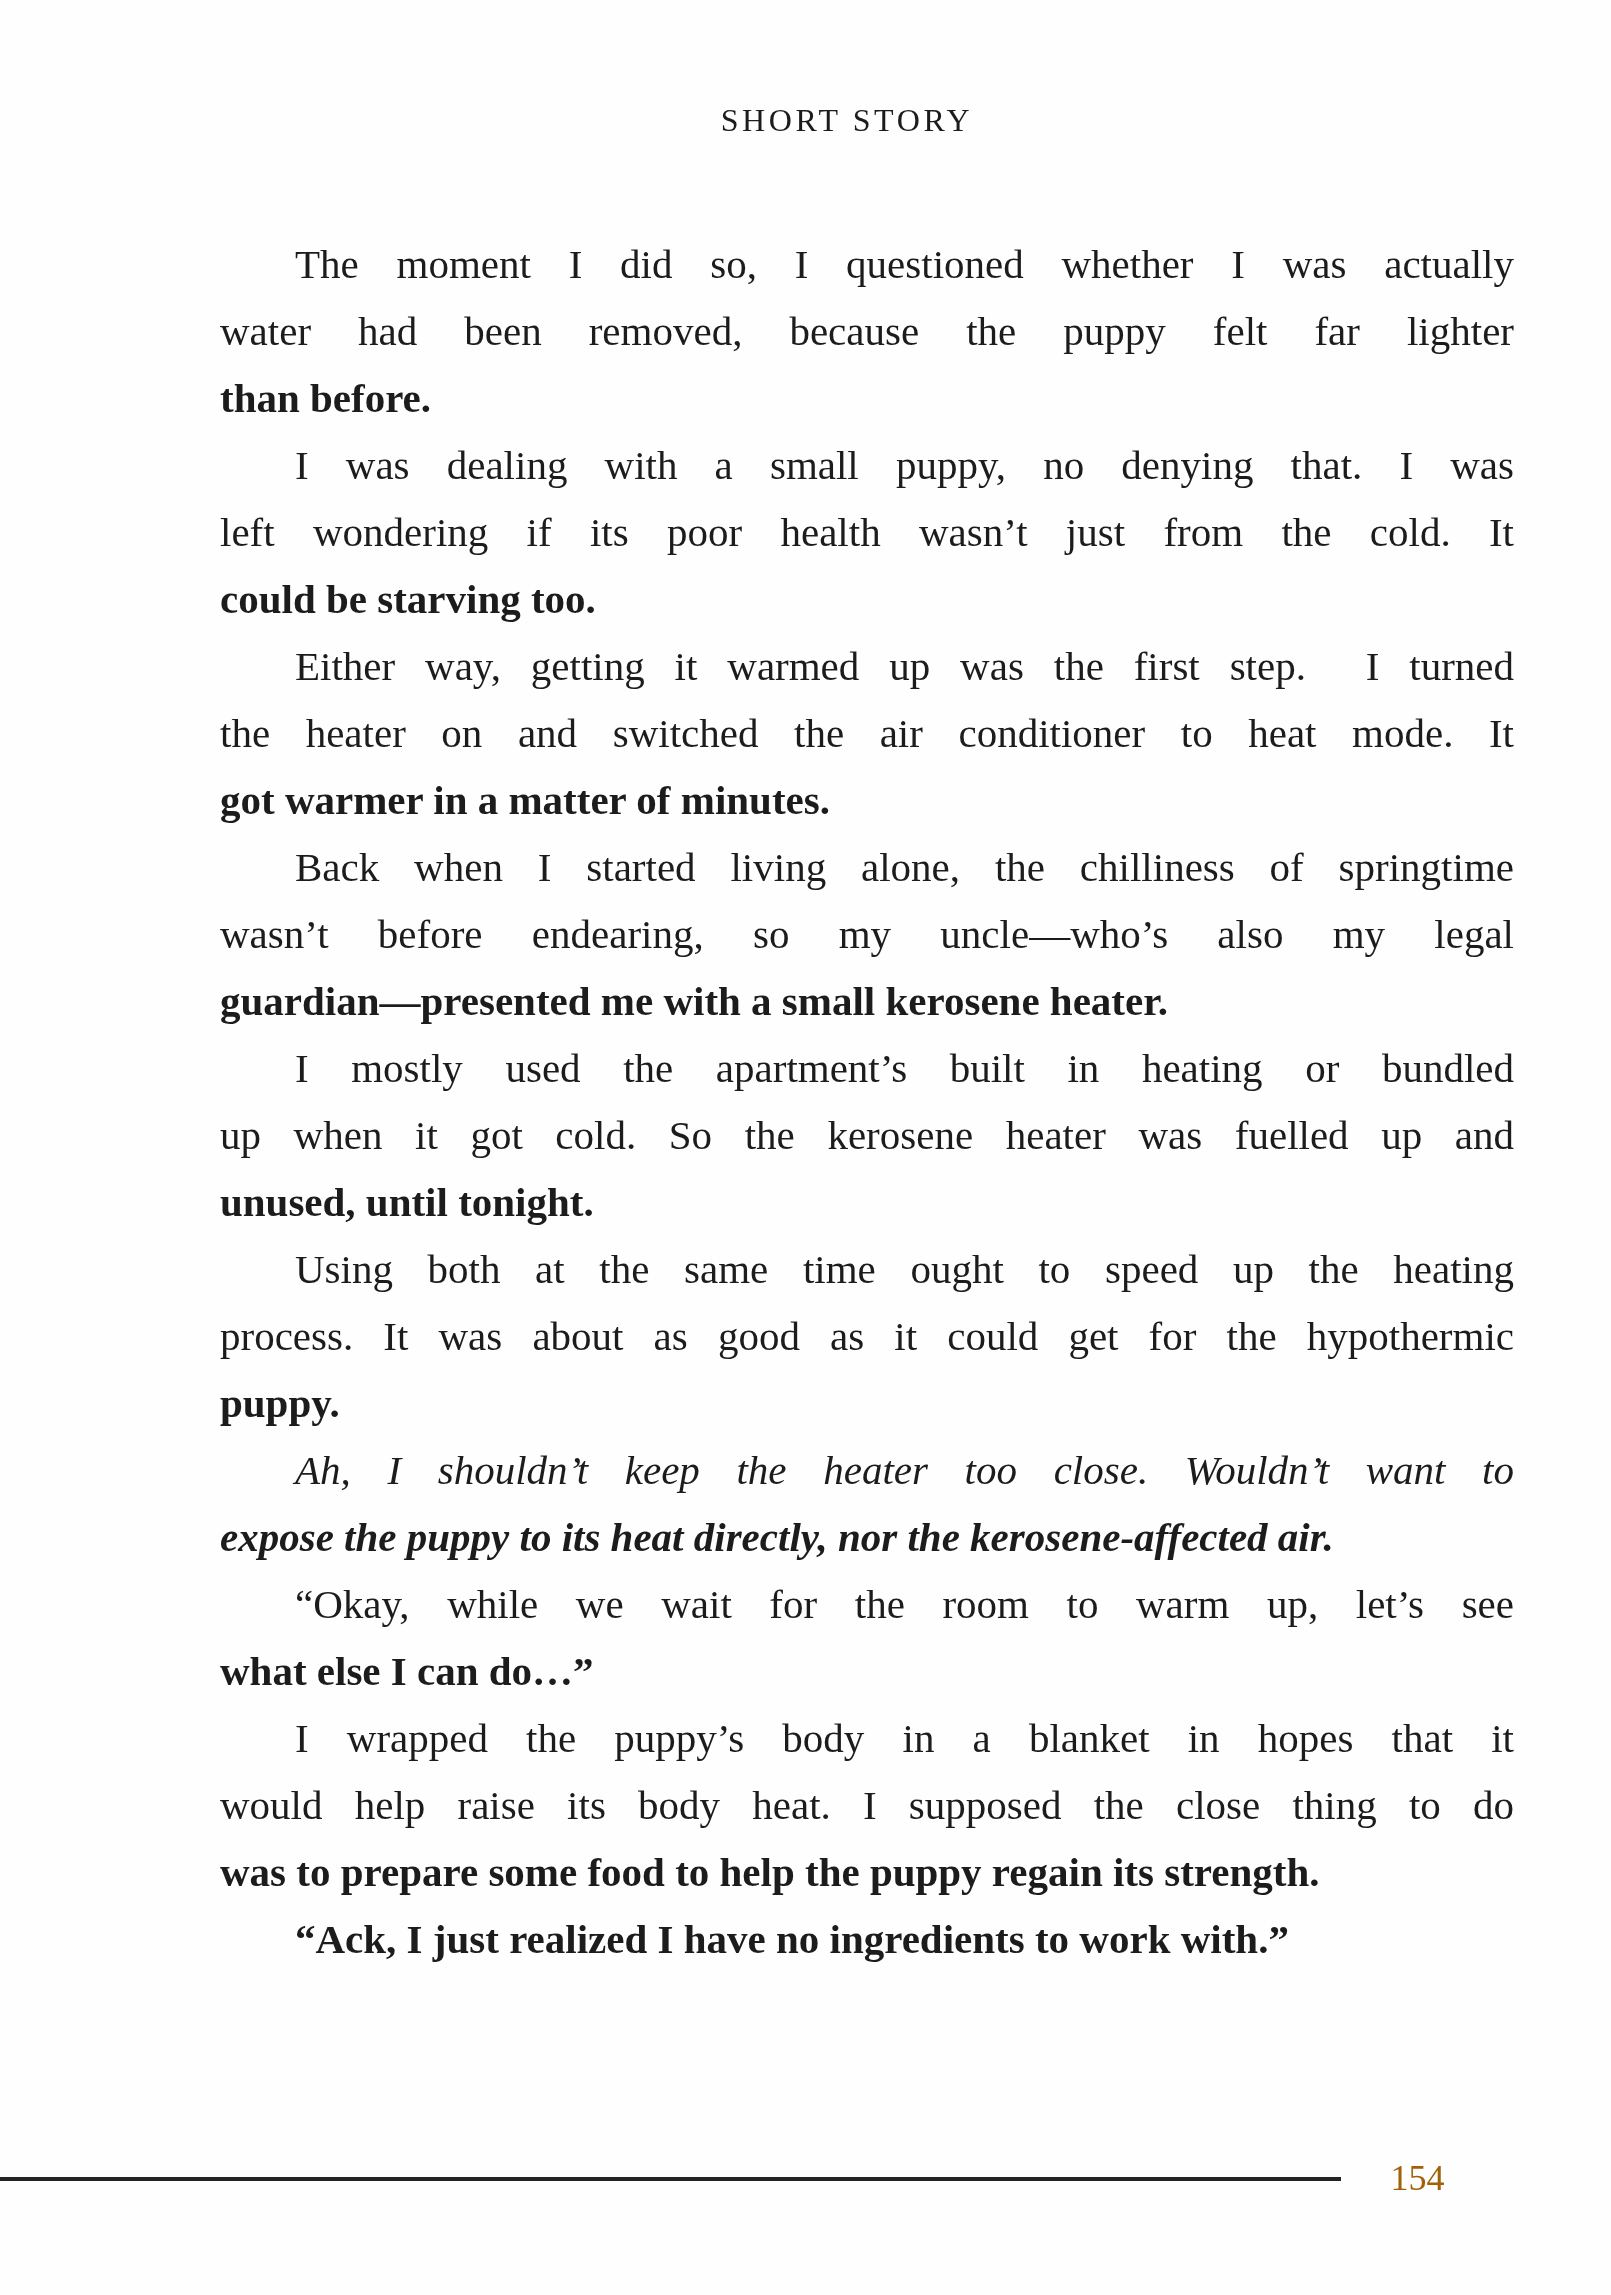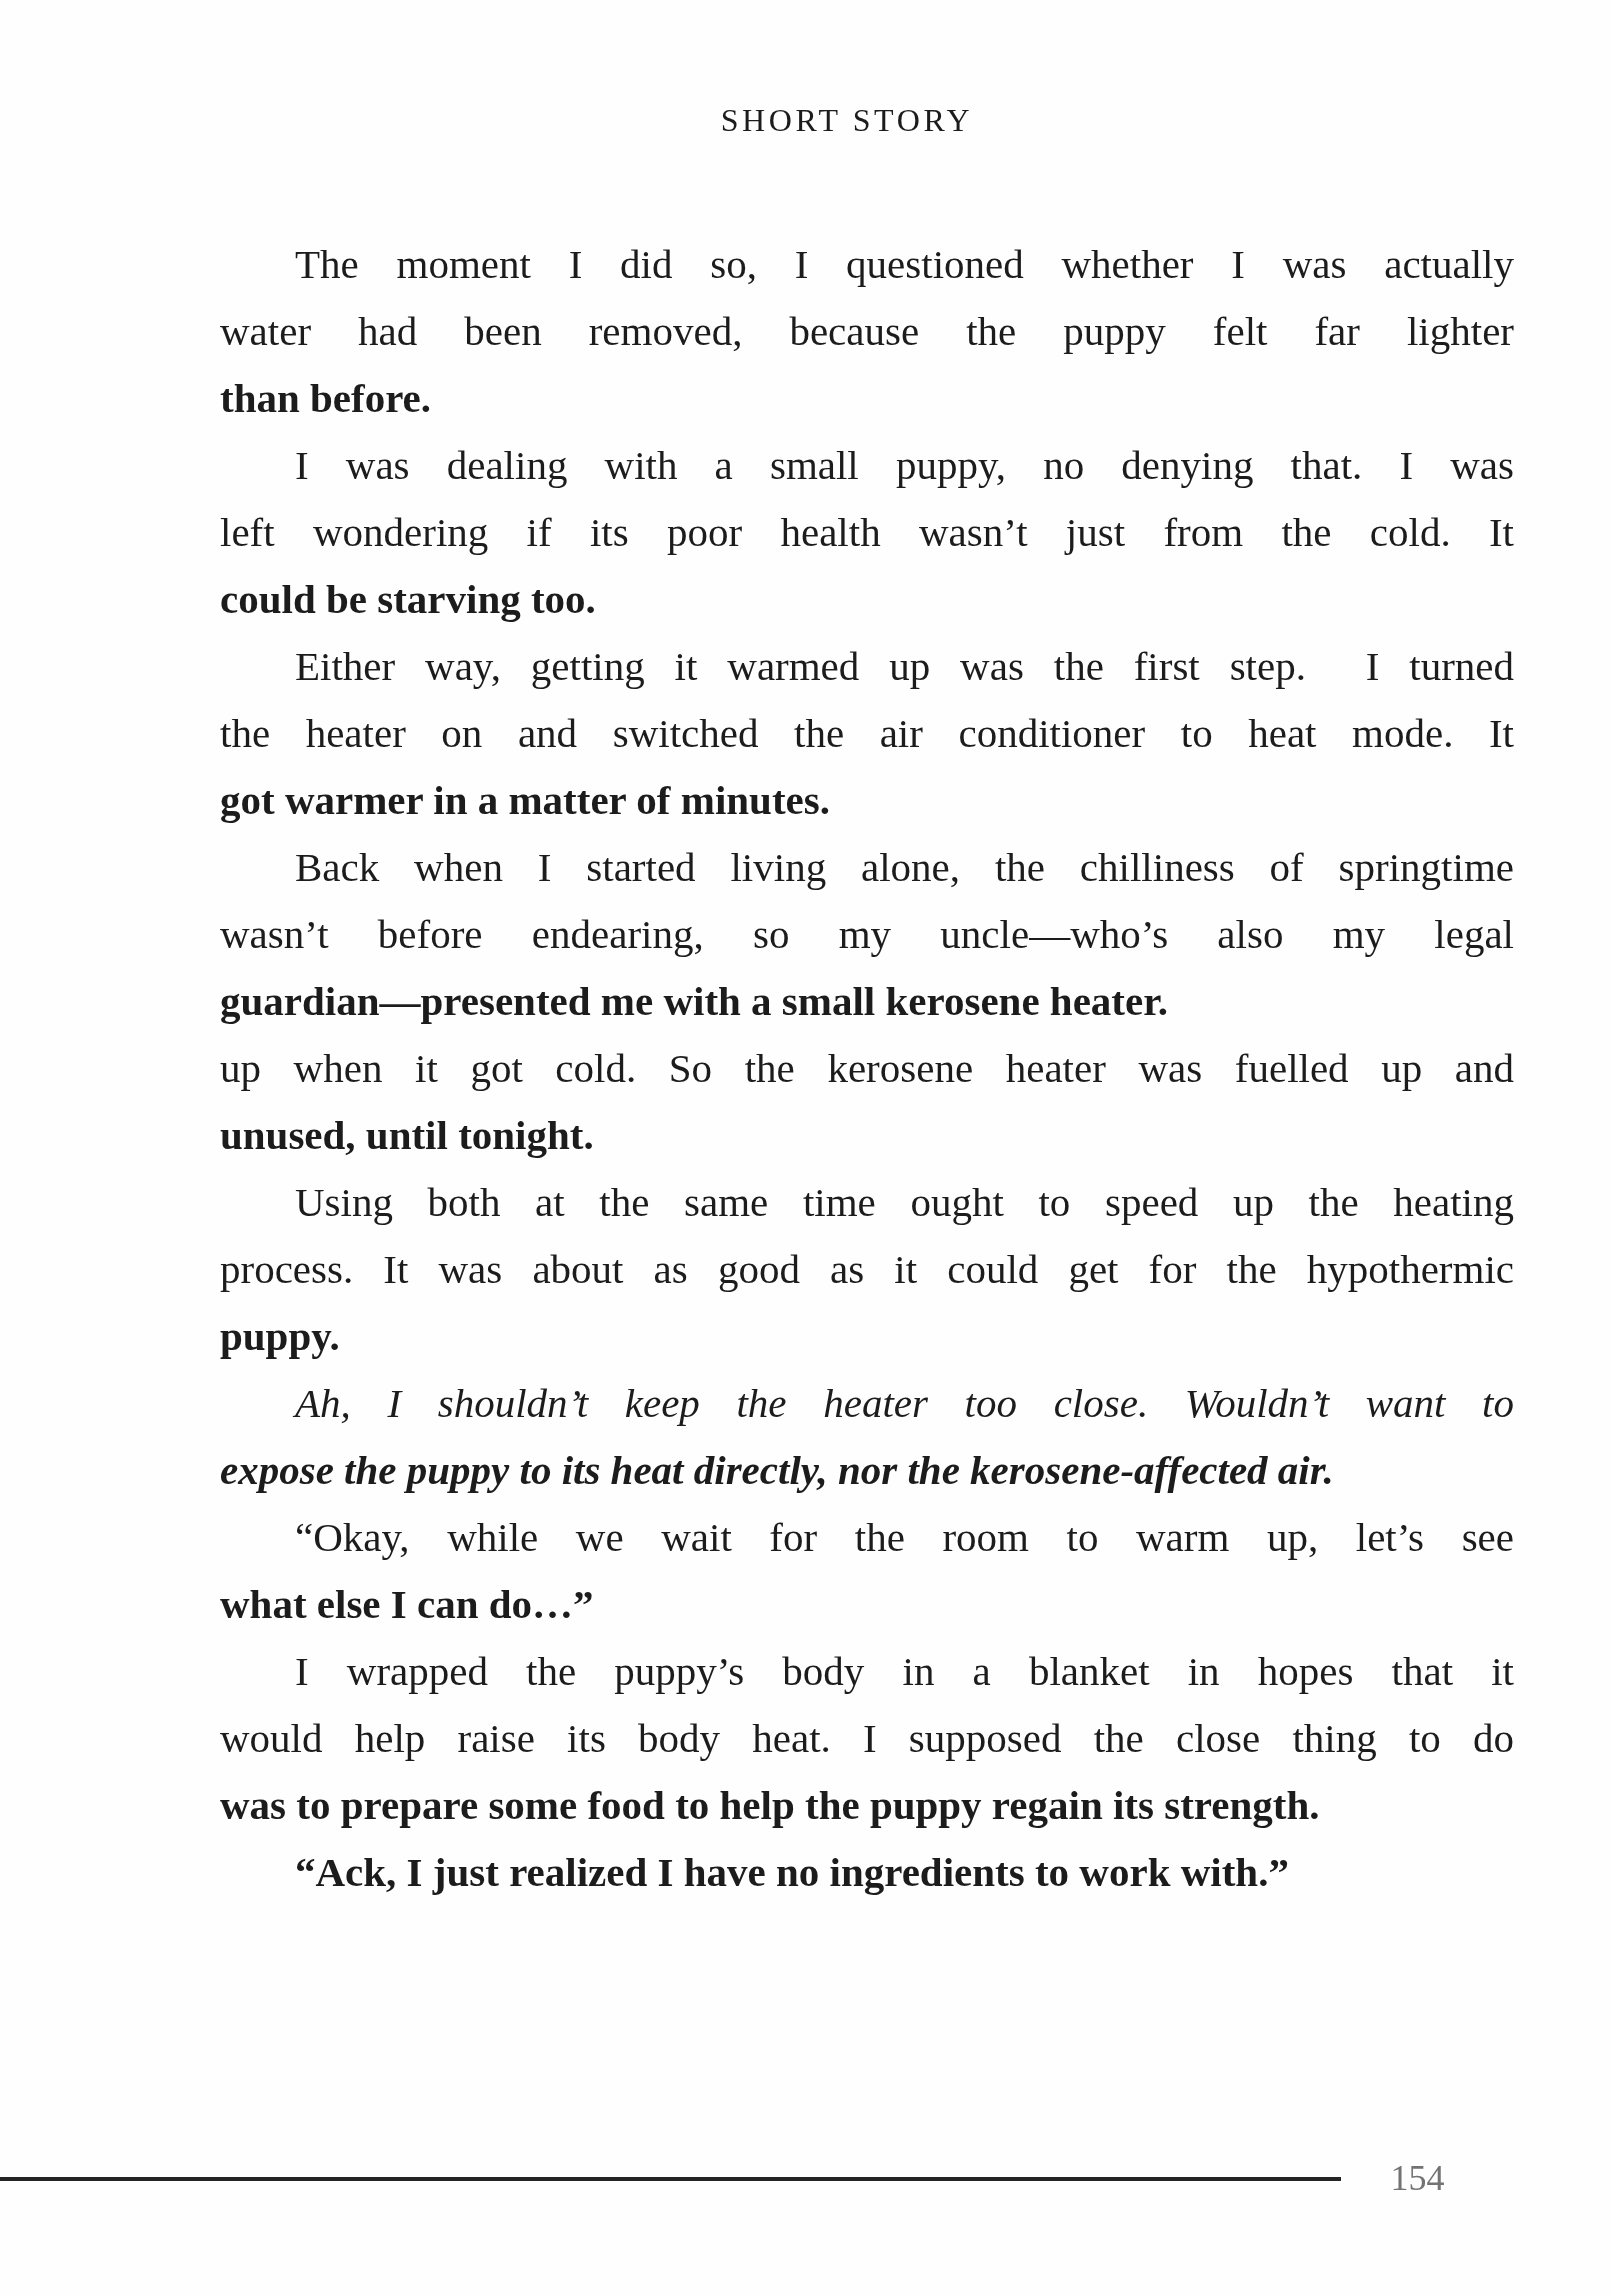--- a/index.html
+++ b/index.html
@@ -52,21 +52,21 @@
     background: #242424;
   }
   .folio {
     position: absolute;
     left: 1371px;
     top: 2157px;
     width: 93px;
     text-align: center;
     font-size: 36px;
     line-height: 42px;
-    color: #737373;
+    color: #a16207;
   }
 </style>
 </head>
 <body>
 
 <div class="page">
 
   <header class="running-head">
     <span>SHORT STORY</span>
   </header>
@@ -77,20 +77,21 @@
       <div class="line last">than before.</div>
       <div class="line indent">I was dealing with a small puppy, no denying that. I was</div>
       <div class="line">left wondering if its poor health wasn’t just from the cold. It</div>
       <div class="line last">could be starving too.</div>
       <div class="line indent">Either way, getting it warmed up was the first step.&nbsp; I turned</div>
       <div class="line">the heater on and switched the air conditioner to heat mode. It</div>
       <div class="line last">got warmer in a matter of minutes.</div>
       <div class="line indent">Back when I started living alone, the chilliness of springtime</div>
       <div class="line">wasn’t before endearing, so my uncle—who’s also my legal</div>
       <div class="line last">guardian—presented me with a small kerosene heater.</div>
+      <div class="line indent">I mostly used the apartment’s built in heating or bundled</div>
       <div class="line">up when it got cold. So the kerosene heater was fuelled up and</div>
       <div class="line last">unused, until tonight.</div>
       <div class="line indent">Using both at the same time ought to speed up the heating</div>
       <div class="line">process. It was about as good as it could get for the hypothermic</div>
       <div class="line last">puppy.</div>
       <div class="line indent italic">Ah, I shouldn’t keep the heater too close. Wouldn’t want to</div>
       <div class="line last italic">expose the puppy to its heat directly, nor the kerosene-affected air.</div>
       <div class="line indent">“Okay, while we wait for the room to warm up, let’s see</div>
       <div class="line last">what else I can do…”</div>
       <div class="line indent">I wrapped the puppy’s body in a blanket in hopes that it</div>

